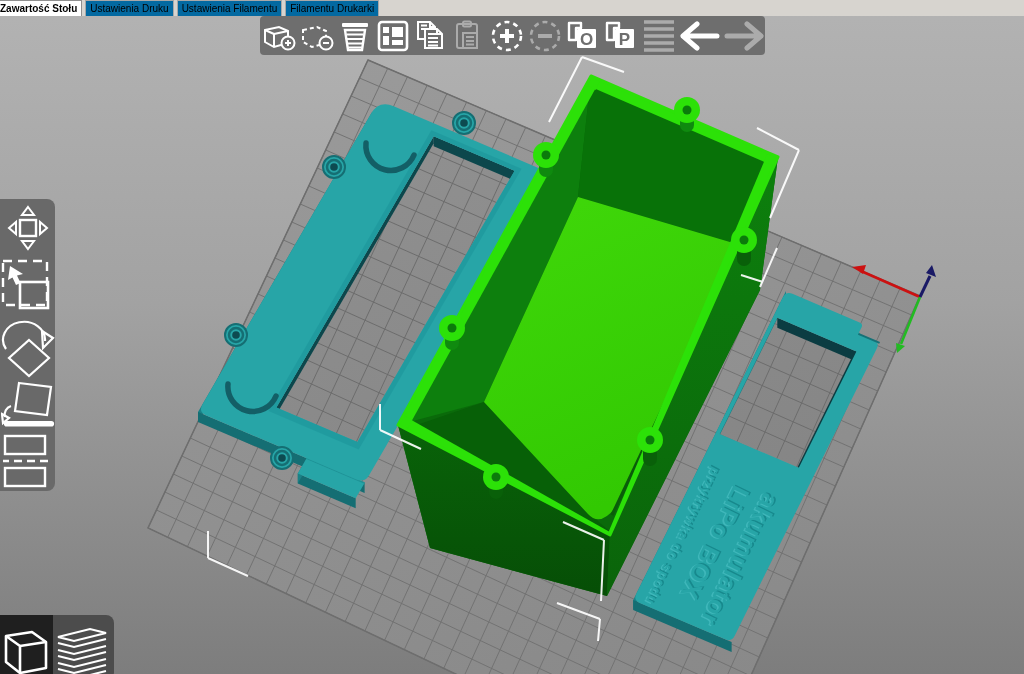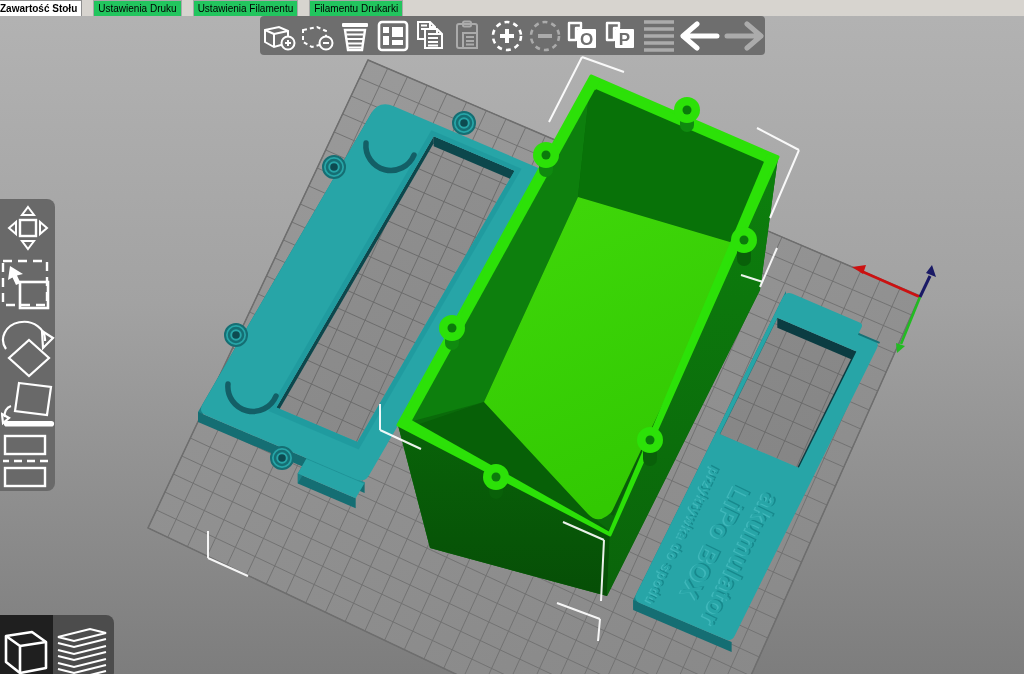--- a/index.html
+++ b/index.html
@@ -1,21 +1,21 @@
 <!DOCTYPE html>
 <html><head><meta charset="utf-8">
 <style>
 * { margin:0; padding:0; box-sizing:border-box; }
 html,body { width:1024px; height:674px; overflow:hidden; font-family:"Liberation Sans", sans-serif; }
 #page { position:relative; width:1024px; height:674px; background:#9a9a9a; }
 #scene { position:absolute; left:0; top:0; }
 #tabbar { position:absolute; left:0; top:0; width:1024px; height:16px; background:#d7d4cf;
-  display:flex; font-size:10px; color:#000;gap:8px; }
+  display:flex; font-size:10px; color:#000; }
 .tab { padding:1px 4px 0 4px; margin-right:3px; border:1px solid #a8a8a8; border-bottom:none;
-  line-height:14px; white-space:nowrap; background:#22c55e; }
+  line-height:14px; white-space:nowrap; background:#0369a1; }
 .tab.active { background:#ffffff; border-color:#8f8f8f; font-weight:bold; margin-left:-3px; padding-left:2px; }
 #toolbar { position:absolute; left:260px; top:16px; width:505px; height:39px; background:#6e6e6e;
   border-radius:4px; display:flex; align-items:center; }
 .ticon { width:38px; height:34px; display:flex; align-items:center; justify-content:center; flex:0 0 auto; }
 .dim { opacity:0.42; }
 #leftpanel { position:absolute; left:-10px; top:199px; width:65px; height:292px; background:#696969; border-radius:8px; }
 .licon { position:absolute; left:10px; }
 #bottombtns { position:absolute; left:-6px; top:615px; width:120px; height:65px; background:#4c4c4c; border-radius:8px; }
 #btncube { position:absolute; left:6px; top:0px; width:53px; height:65px; background:#1f1f1f; }
 </style></head>

